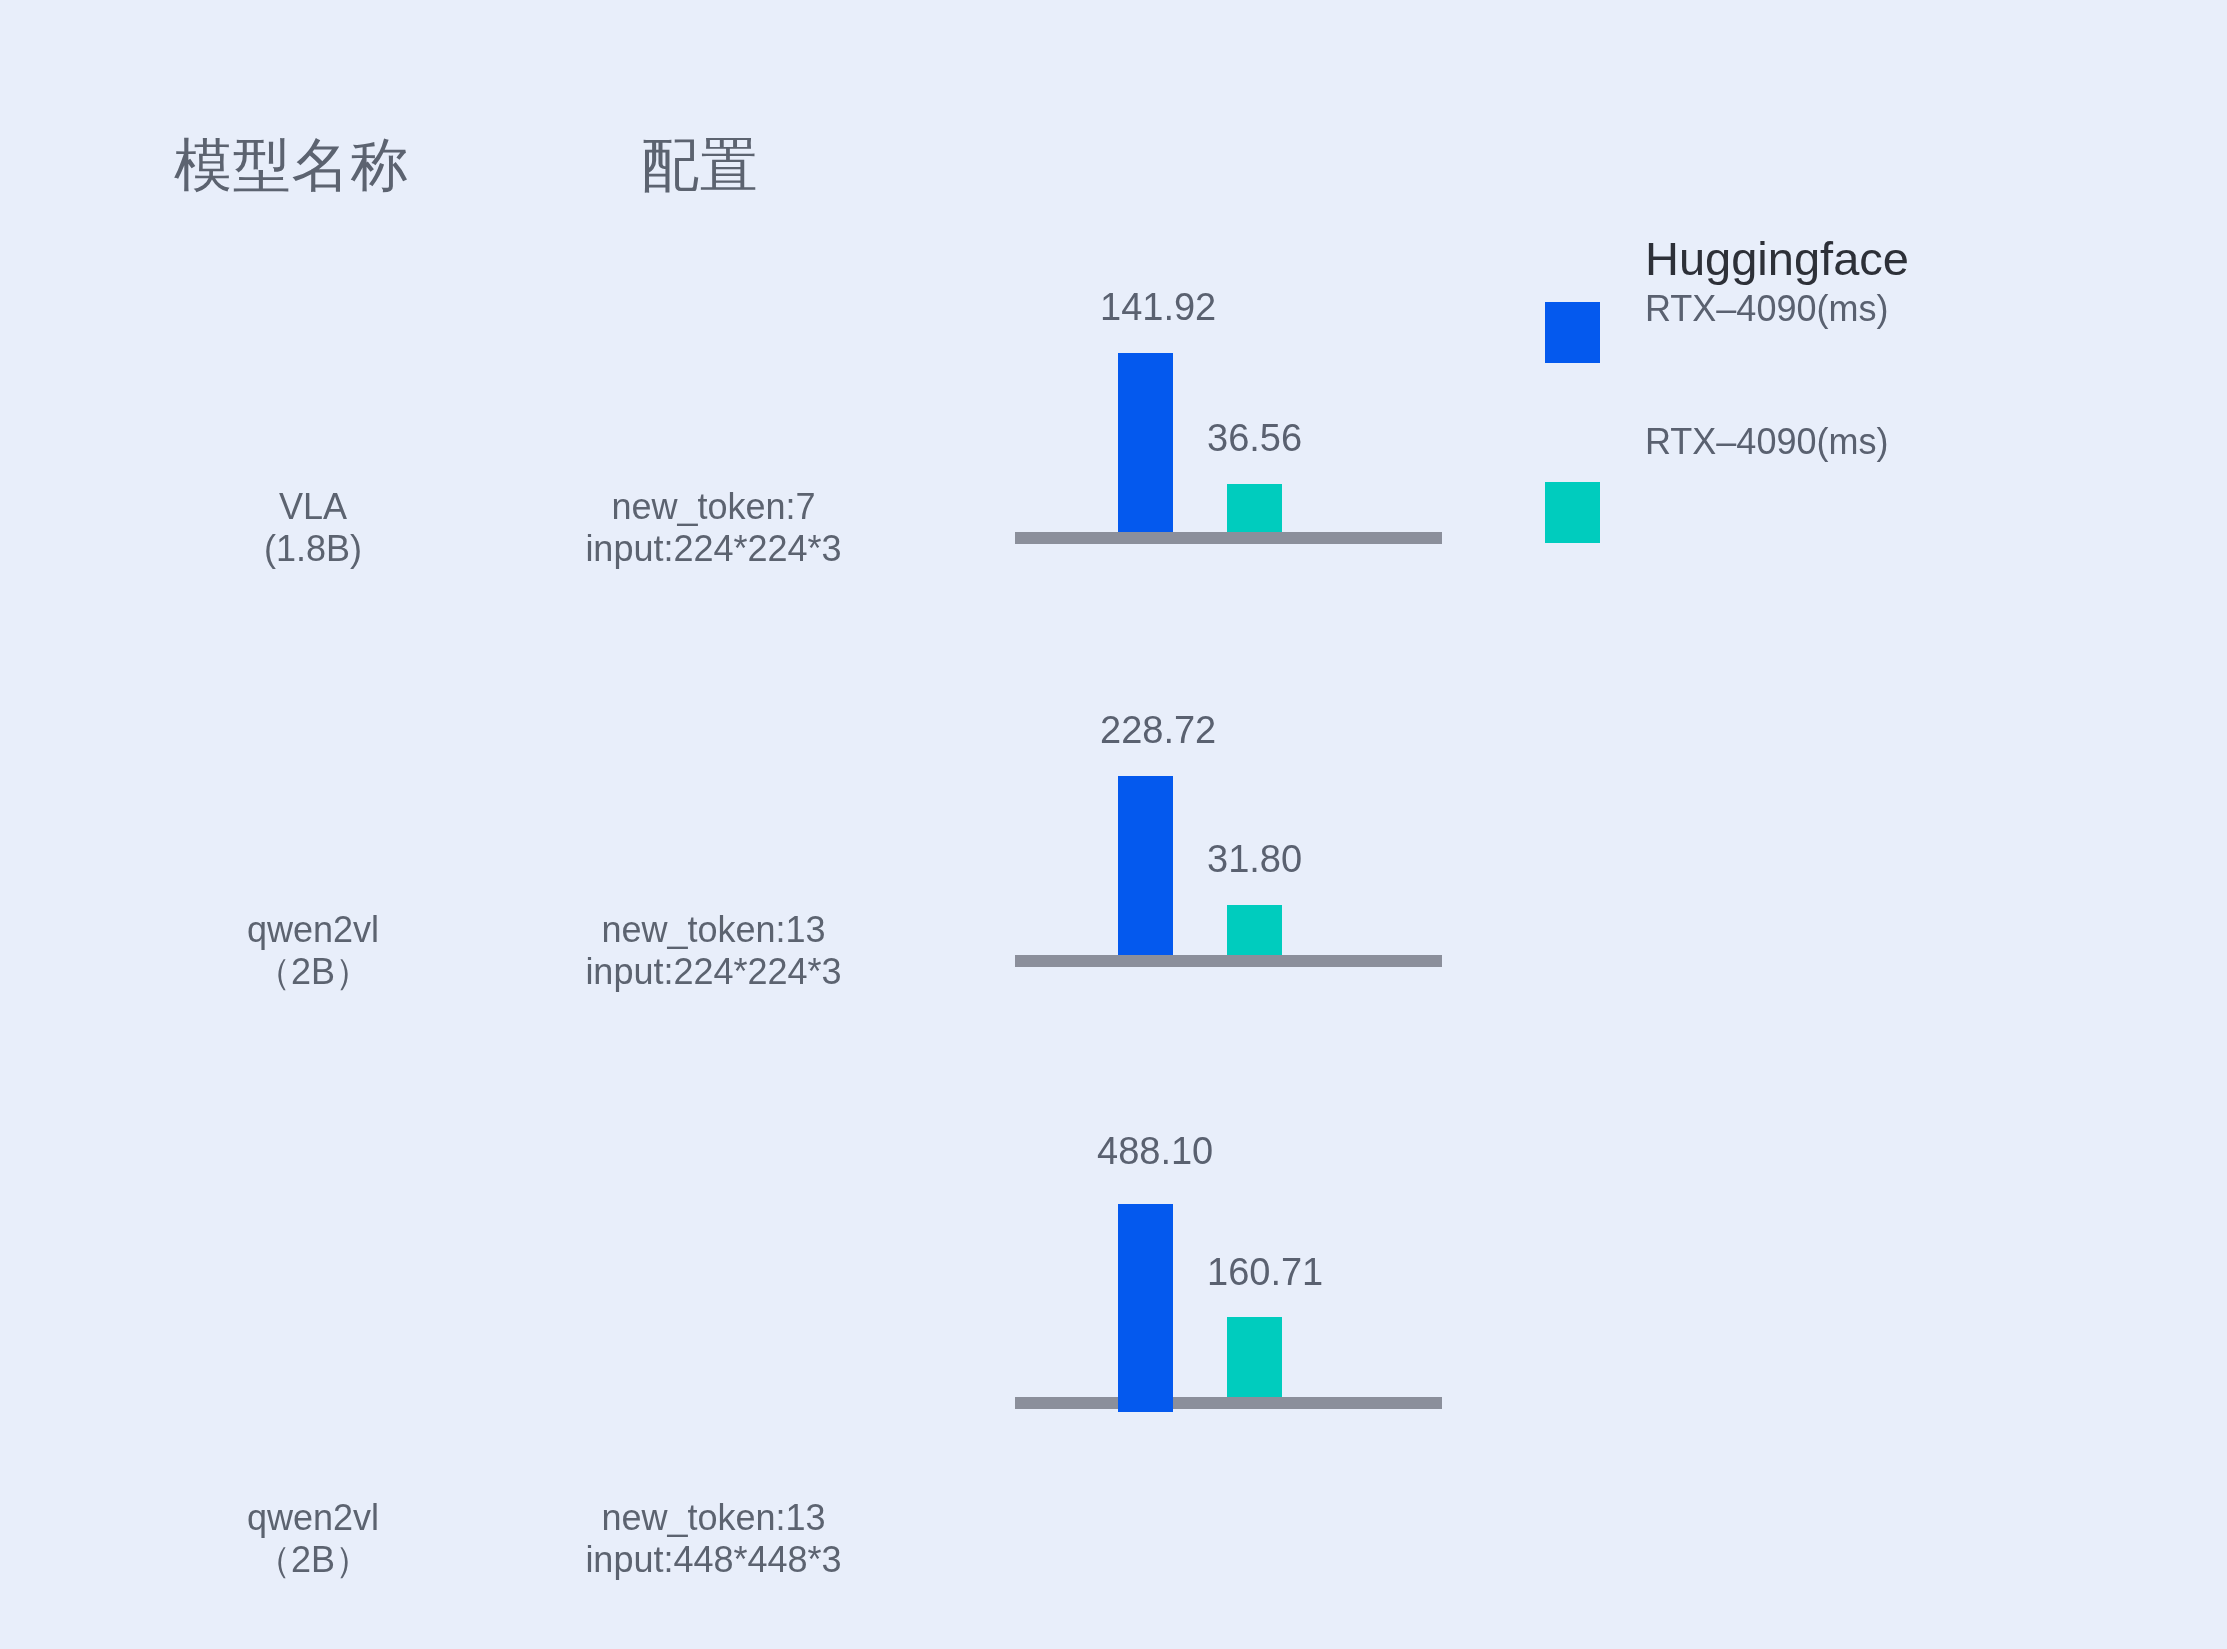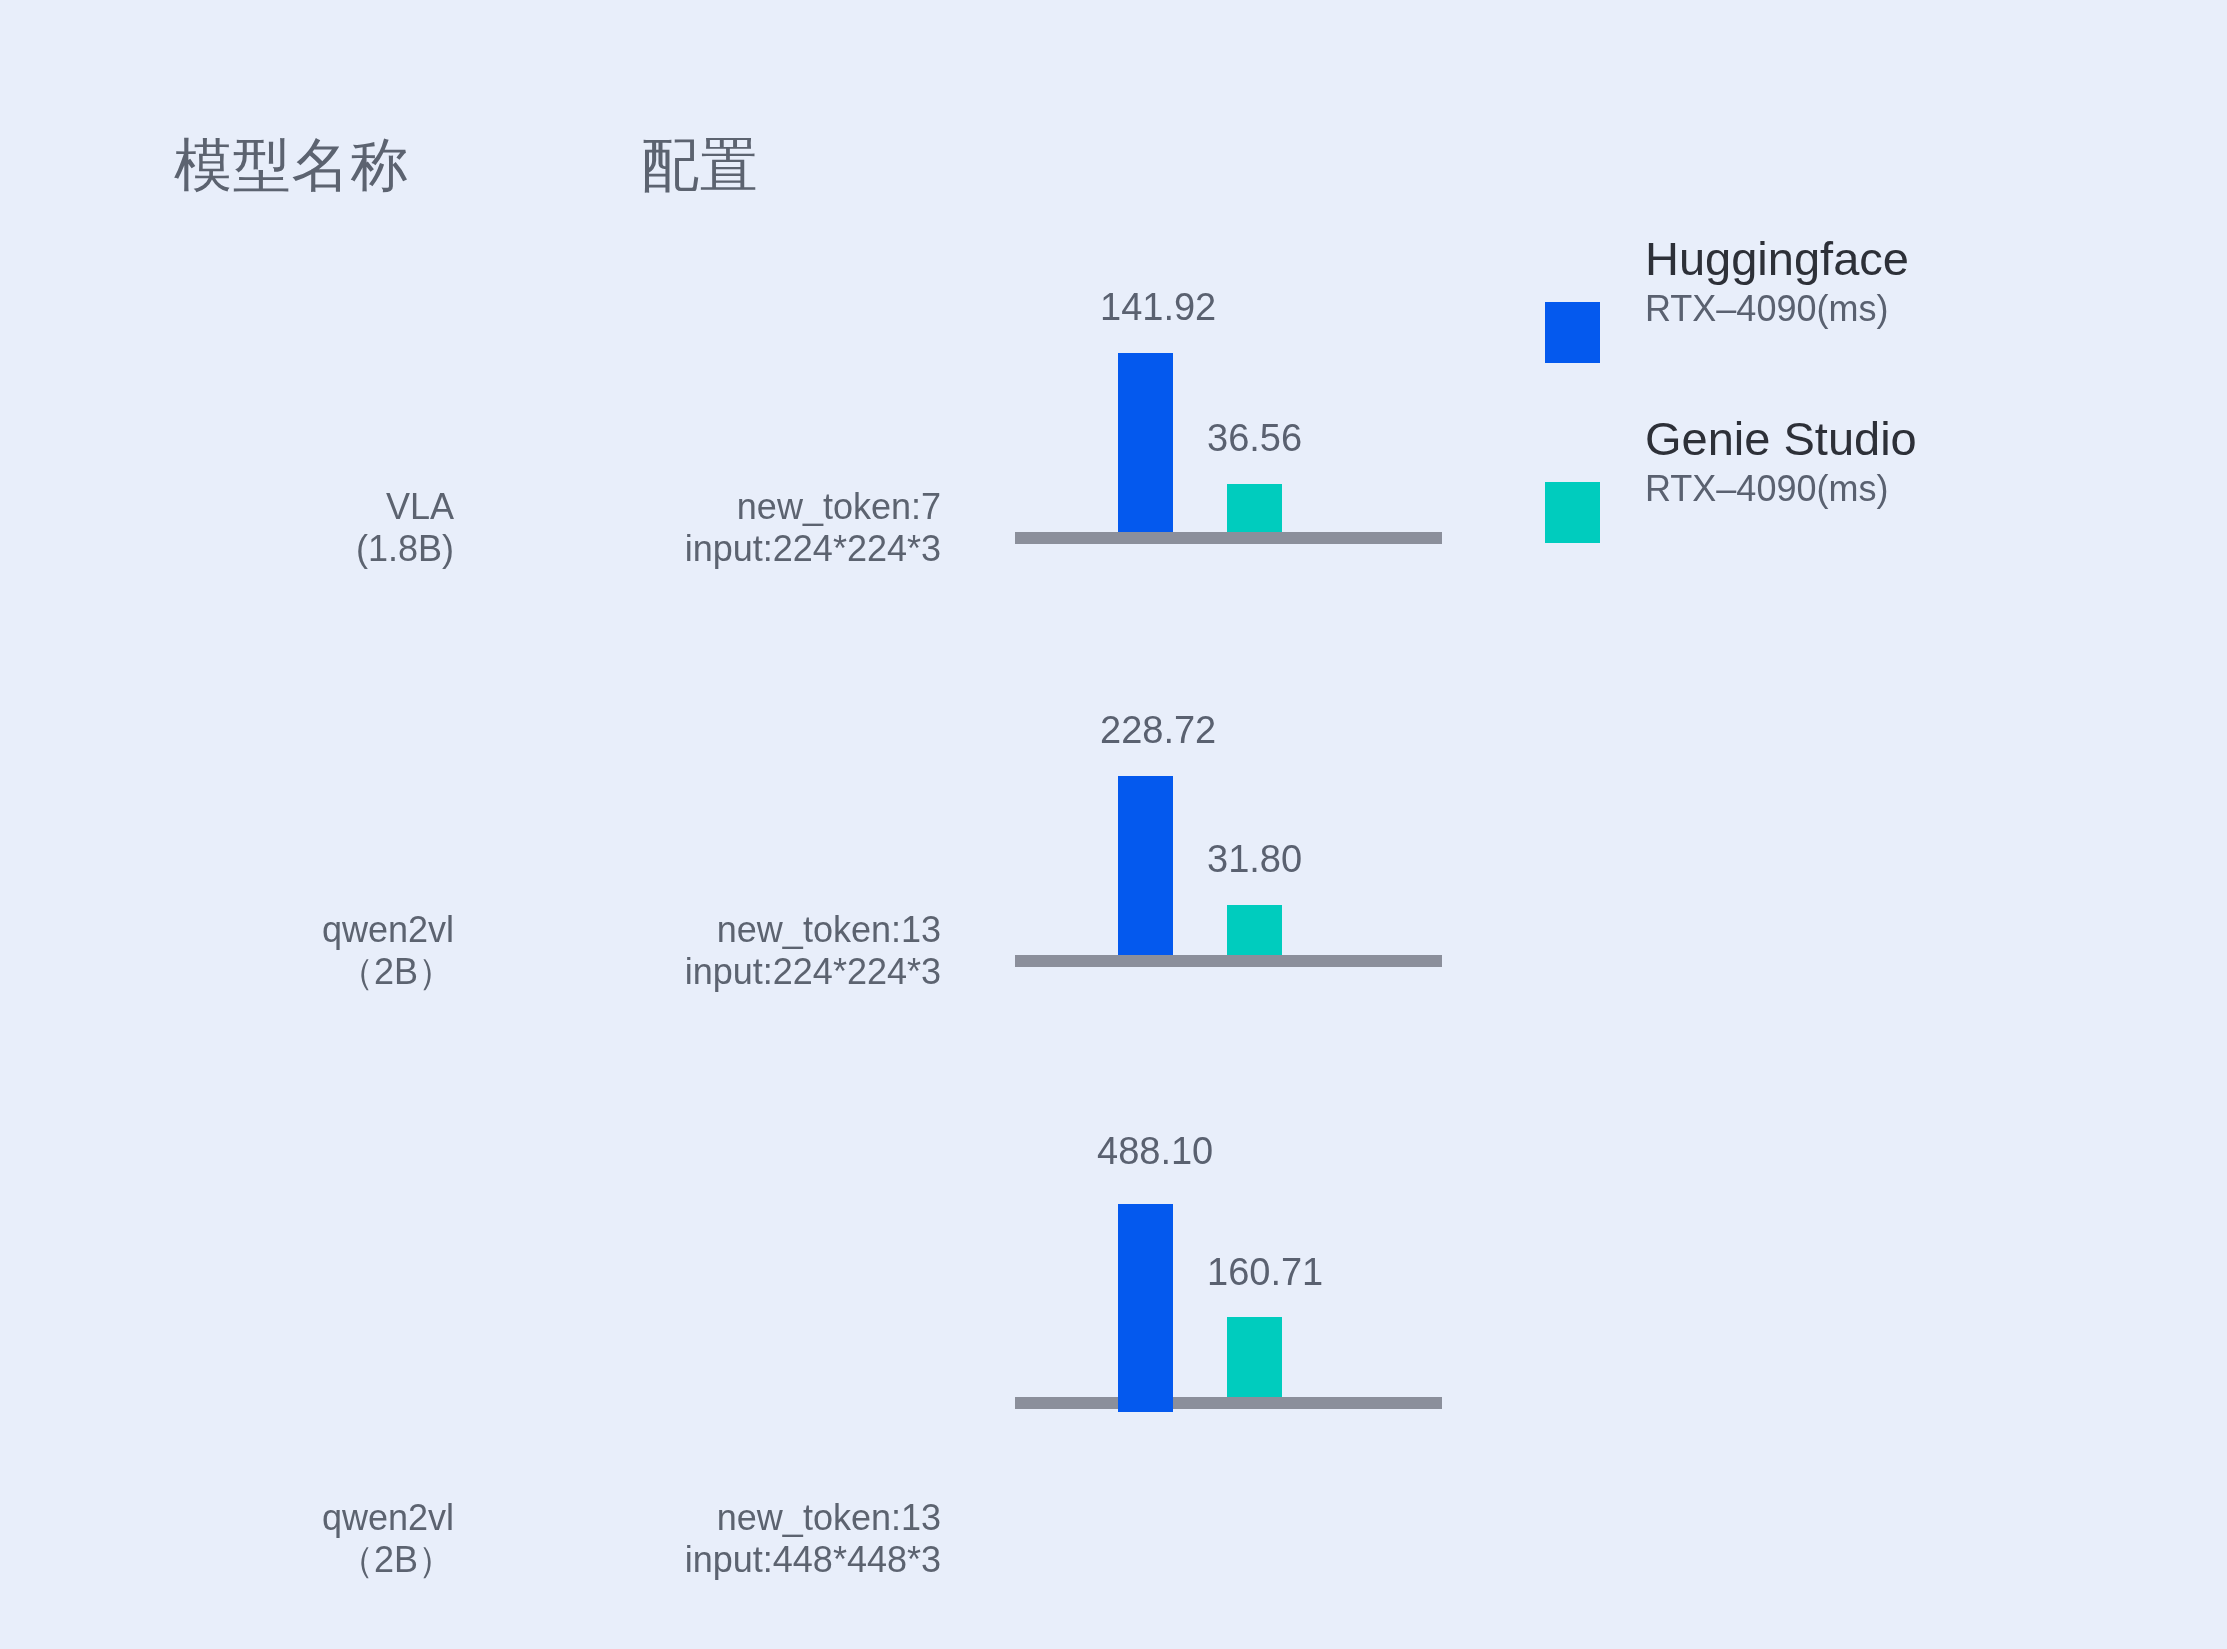--- a/index.html
+++ b/index.html
@@ -44,21 +44,21 @@
   .row-1 { top: 235px; }
   .row-2 { top: 658px; }
   .row-3 { top: 1082px; }
 
   
   .cell {
     position: absolute;
     color: #5c6370;
     font-size: 36px;
     line-height: 1.18;
-    text-align: right;
+    text-align: center;
     white-space: nowrap;
   }
   .cell .line { display: block; }
 
   .cell.model  { left: 172px; width: 282px; }
   .cell.config { left: 486px; width: 455px; }
 
   
   .row-1 .cell { top: 251px; }
   .row-2 .cell { top: 251px; }
@@ -224,18 +224,17 @@
   <div class="legend-item">
     <div class="legend-swatch blue" style="background: rgb(4, 89, 238);"></div>
     <div class="legend-text">
       <span class="legend-title">Huggingface</span>
       <span class="legend-sub">RTX–4090(ms)</span>
     </div>
   </div>
   <div class="legend-item">
     <div class="legend-swatch teal" style="background: rgb(0, 204, 190);"></div>
     <div class="legend-text">
-      <span class="legend-title">Genie Studio</span>
       <span class="legend-sub">RTX–4090(ms)</span>
     </div>
   </div>
 </div>
 
 
 </body></html>

